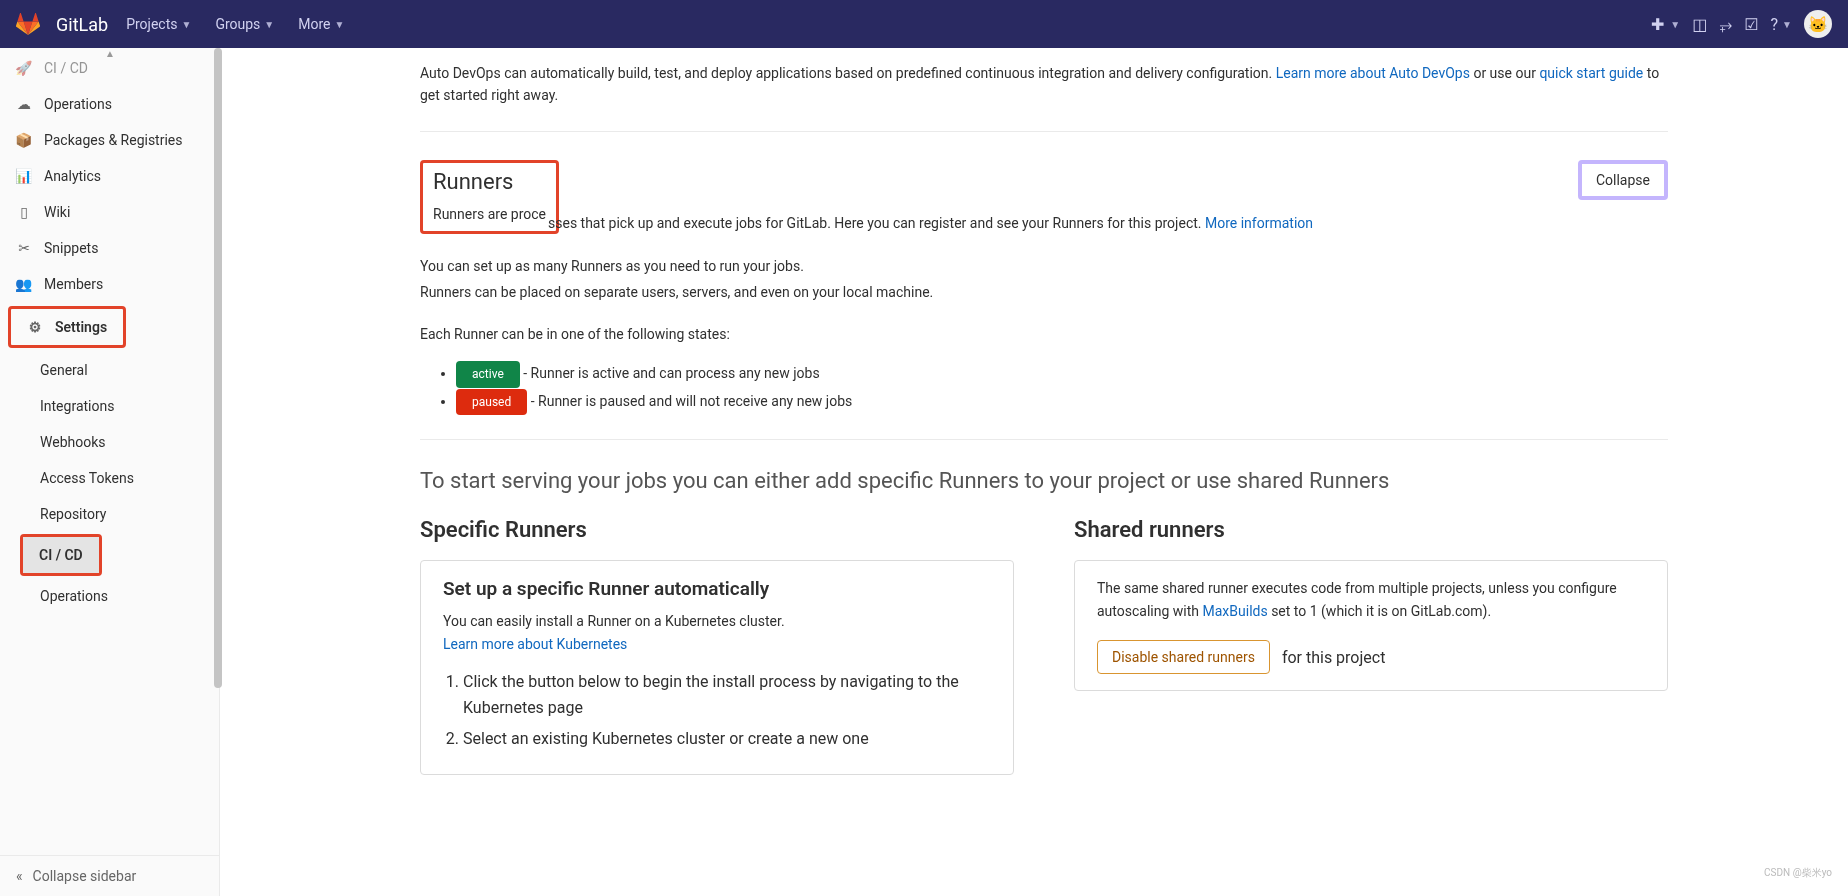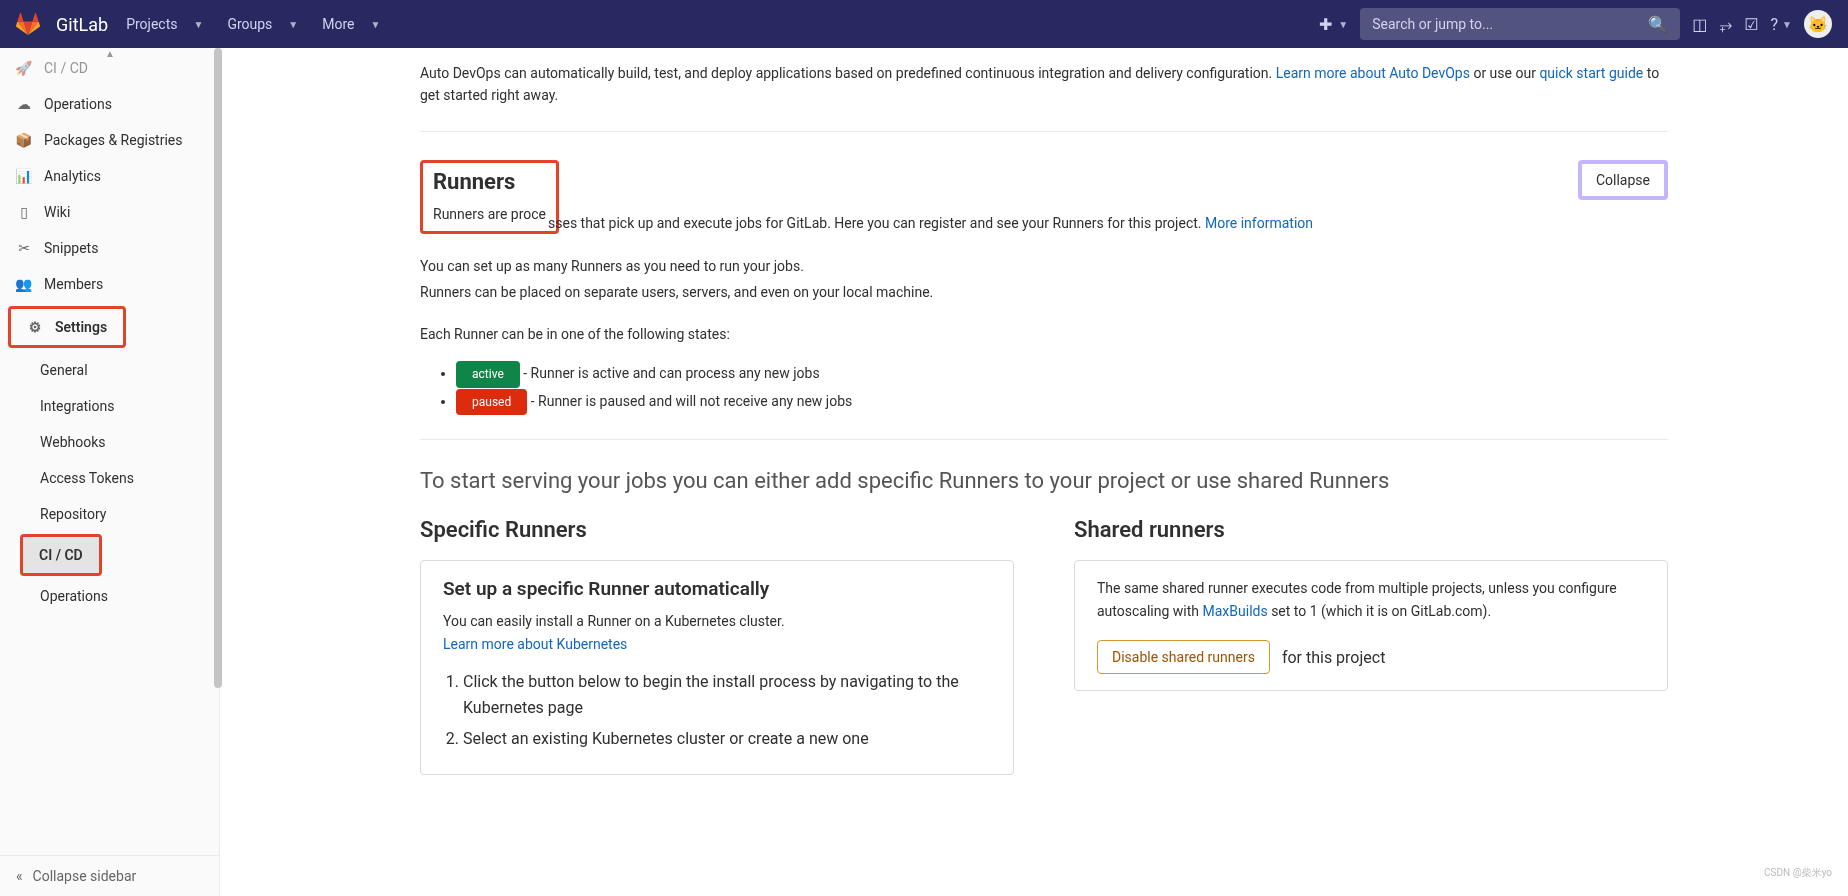--- a/index.html
+++ b/index.html
@@ -2,42 +2,42 @@
 <html><head>
 <meta charset="utf-8">
 <style>
 *{margin:0;padding:0;box-sizing:border-box;font-family:-apple-system,BlinkMacSystemFont,"Segoe UI",Roboto,sans-serif}
 body{background:#fff;color:#303030;overflow-x:hidden}
 a{color:#1068bf;text-decoration:none}
 .header{height:48px;background:#292961;display:flex;align-items:center;padding:0 16px;color:#fff;position:fixed;top:0;left:0;right:0;z-index:100}
 .logo{display:flex;align-items:center;gap:16px;font-size:18px;margin-right:8px}
 .logo svg{width:24px;height:24px}
 .nav-items{display:flex;gap:4px}
-.nav-item{display:flex;align-items:center;gap:16px;padding:8px 10px;color:#d1d1f0;font-size:14px;cursor:pointer;border-radius:4px}
+.nav-item{display:flex;align-items:center;gap:4px;padding:8px 10px;color:#d1d1f0;font-size:14px;cursor:pointer;border-radius:4px}
 .chevron{font-size:10px;opacity:.8}
 .header-right{margin-left:auto;display:flex;align-items:center;gap:12px}
 .search-box{background:rgba(255,255,255,.2);border-radius:4px;display:flex;align-items:center;padding:0 12px;height:32px;width:320px}
 .search-box input{background:transparent;border:none;outline:none;color:#fff;font-size:14px;flex:1}
 .search-box input::placeholder{color:#d1d1f0}
 .hdr-icon{color:#d1d1f0;cursor:pointer;font-size:16px;display:flex;align-items:center}
 .avatar{width:28px;height:28px;border-radius:50%;background:#eee;display:flex;align-items:center;justify-content:center;font-size:16px}
 .sidebar{position:fixed;top:48px;left:0;width:220px;bottom:0;background:#fafafa;border-right:1px solid #eaeaea;display:flex;flex-direction:column}
 .sidebar-scroll{flex:1;overflow-y:auto;padding-top:2px}
 .sb-item{display:flex;align-items:center;gap:12px;padding:10px 16px;color:#303030;cursor:pointer;font-size:14px}
 .sb-item.active{background:#e4e4e4;font-weight:600}
 .sb-item.sub{padding-left:40px}
 .sb-icon{width:16px;display:flex;justify-content:center;color:#666}
 .boxed{border:3px solid #e24329;border-radius:4px;display:inline-flex}
 .collapse-bar{border-top:1px solid #eaeaea;padding:12px 16px;display:flex;align-items:center;gap:10px;color:#666;font-size:14px;cursor:pointer}
 .scroll-hint{position:fixed;left:0;top:48px;width:220px;text-align:center;color:#999;font-size:10px;z-index:5}
 .vbar{position:fixed;top:48px;left:214px;width:8px;height:640px;background:#c4c4c4;border-radius:4px;z-index:6}
 .main{margin-left:220px;margin-top:48px;padding:10px 180px 40px 200px}
 .section{border-bottom:1px solid #eaeaea;padding-bottom:24px;margin-bottom:28px}
 .section-head{display:flex;justify-content:space-between;align-items:flex-start;margin-bottom:8px}
-.section-title{font-size:22px;color:#303030;font-weight:700}
+.section-title{font-size:22px;color:#303030;font-weight:400}
 .runners-box{border:3px solid #e24329;border-radius:4px;padding:6px 10px;display:inline-block}
 .collapse-btn{background:#fff;border:4px solid #c4b5fd;border-radius:4px;padding:8px 14px;font-size:14px;color:#303030;cursor:pointer}
 .desc{color:#303030;font-size:14px;line-height:1.6;margin-top:4px}
 .body-text{color:#303030;font-size:14px;line-height:1.6;margin-top:20px}
 .bullets{margin:14px 0 0 36px}
 .bullets li{font-size:14px;line-height:1.9;color:#303030}
 .badge{display:inline-block;padding:2px 16px;border-radius:4px;font-size:12px;color:#fff}
 .badge.green{background:#108548}
 .badge.red{background:#dd2b0e}
 .big-heading{font-size:22px;color:#555;font-weight:400;margin:28px 0 24px}
@@ -78,24 +78,20 @@
         <span>Groups</span>
         <span class="chevron">▼</span>
       </div>
     <div class="nav-item">
         <span>More</span>
         <span class="chevron">▼</span>
       </div>
   </div>
   <div class="header-right">
     <div class="hdr-icon">✚ <span class="chevron" style="margin-left:6px">▼</span></div>
-    <div class="search-box">
-      <input placeholder="Search or jump to..." style="">
-      <span>🔍</span>
-    </div>
     <div class="hdr-icon">◫</div>
     <div class="hdr-icon">⥅</div>
     <div class="hdr-icon">☑</div>
     <div class="hdr-icon">? <span class="chevron" style="margin-left:4px">▼</span></div>
     <div class="avatar">🐱</div>
   </div>
 </div>
 
 <div class="scroll-hint">▲</div>
 <div class="vbar"></div>

